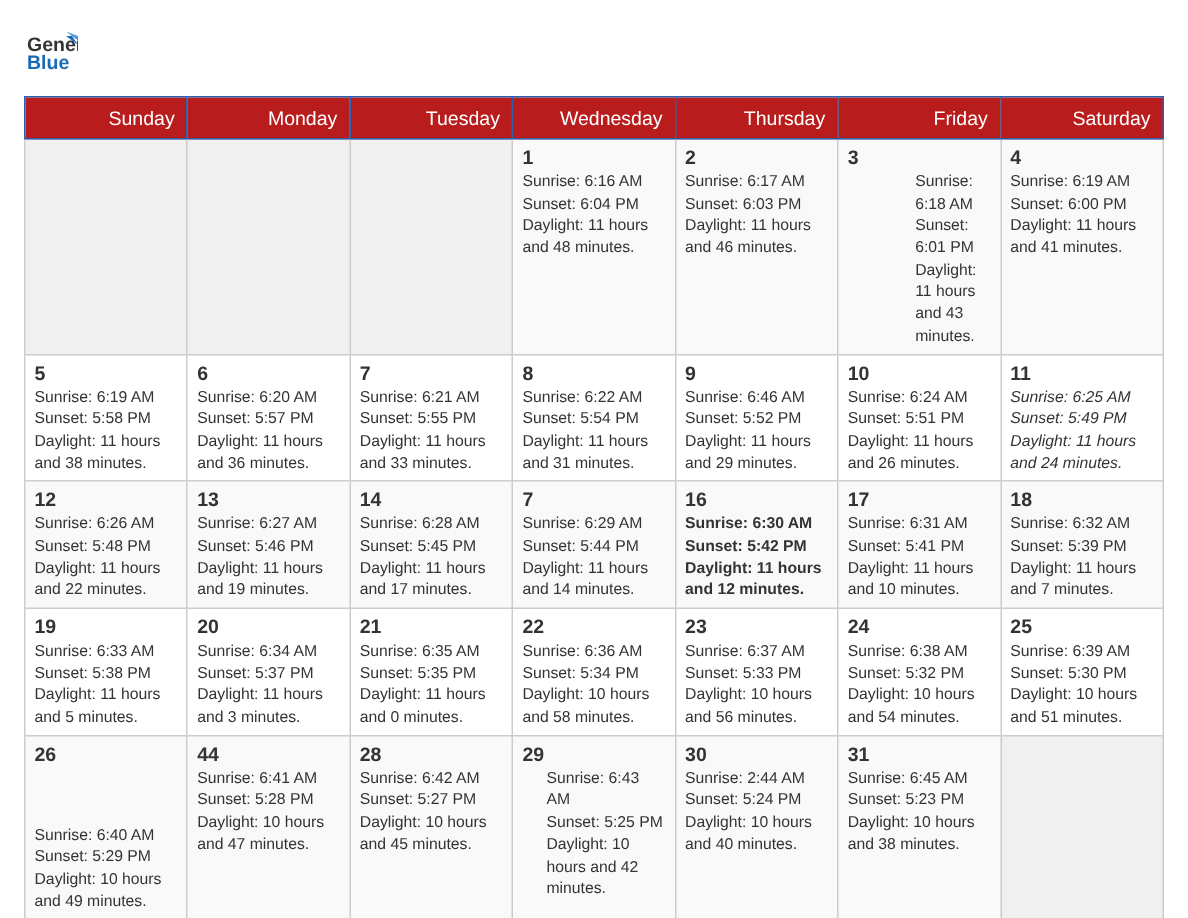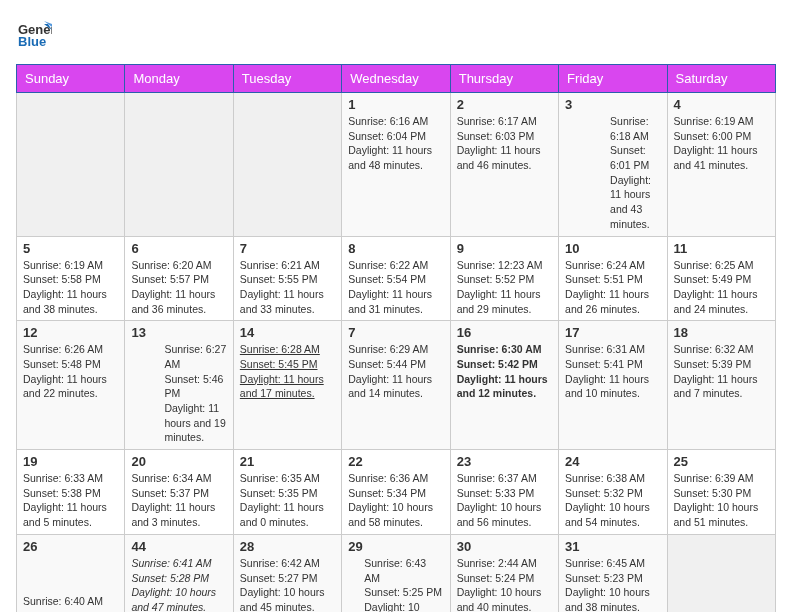--- a/index.html
+++ b/index.html
@@ -38,23 +38,23 @@
     .location-title {
       font-size: 16px;
       color: #555;
     }
     .calendar {
       width: 100%;
       border-collapse: collapse;
       font-size: 11px;
     }
     .calendar thead th {
-      background-color: #d946ef;
+      background-color: #b91c1c;
       color: #fff;
-      text-align: left;
+      text-align: right;
       padding: 6px 8px;
       font-size: 13px;
       font-weight: normal;
       border: 1px solid #2b5fad;
     }
     .calendar tbody td {
       border: 1px solid #ccc;
       vertical-align: top;
       padding: 4px 6px;
       width: calc(100% / 7);
@@ -160,53 +160,53 @@
 Daylight: 11 hours and 33 minutes.</div>
         </td>
         <td>
           <span class="day-number">8</span>
           <div class="day-info" style="white-space: pre-line;">Sunrise: 6:22 AM
 Sunset: 5:54 PM
 Daylight: 11 hours and 31 minutes.</div>
         </td>
         <td>
           <span class="day-number">9</span>
-          <div class="day-info" style="white-space: pre-line;">Sunrise: 12:23 AM
+          <div class="day-info" style="white-space: pre-line;">Sunrise: 6:46 AM
 Sunset: 5:52 PM
 Daylight: 11 hours and 29 minutes.</div>
         </td>
         <td>
           <span class="day-number">10</span>
           <div class="day-info" style="white-space: pre-line;">Sunrise: 6:24 AM
 Sunset: 5:51 PM
 Daylight: 11 hours and 26 minutes.</div>
         </td>
         <td>
           <span class="day-number">11</span>
-          <div class="day-info" style="white-space: pre-line;">Sunrise: 6:25 AM
+          <div class="day-info" style="white-space: pre-line; font-style: italic;">Sunrise: 6:25 AM
 Sunset: 5:49 PM
 Daylight: 11 hours and 24 minutes.</div>
         </td>
       </tr>
       <tr>
         <td>
           <span class="day-number">12</span>
           <div class="day-info" style="white-space: pre-line;">Sunrise: 6:26 AM
 Sunset: 5:48 PM
 Daylight: 11 hours and 22 minutes.</div>
         </td>
         <td>
           <span class="day-number">13</span>
-          <div class="day-info" style="white-space: pre-line; margin-left: 33px;">Sunrise: 6:27 AM
+          <div class="day-info" style="white-space: pre-line;">Sunrise: 6:27 AM
 Sunset: 5:46 PM
 Daylight: 11 hours and 19 minutes.</div>
         </td>
         <td>
           <span class="day-number">14</span>
-          <div class="day-info" style="white-space: pre-line; text-decoration: underline;">Sunrise: 6:28 AM
+          <div class="day-info" style="white-space: pre-line;">Sunrise: 6:28 AM
 Sunset: 5:45 PM
 Daylight: 11 hours and 17 minutes.</div>
         </td>
         <td>
           <span class="day-number">7</span>
           <div class="day-info" style="white-space: pre-line;">Sunrise: 6:29 AM
 Sunset: 5:44 PM
 Daylight: 11 hours and 14 minutes.</div>
         </td>
         <td>
@@ -274,21 +274,21 @@
       </tr>
       <tr>
         <td>
           <span class="day-number">26</span>
           <div class="day-info" style="white-space: pre-line; margin-top: 40px;">Sunrise: 6:40 AM
 Sunset: 5:29 PM
 Daylight: 10 hours and 49 minutes.</div>
         </td>
         <td>
           <span class="day-number">44</span>
-          <div class="day-info" style="white-space: pre-line; font-style: italic;">Sunrise: 6:41 AM
+          <div class="day-info" style="white-space: pre-line;">Sunrise: 6:41 AM
 Sunset: 5:28 PM
 Daylight: 10 hours and 47 minutes.</div>
         </td>
         <td>
           <span class="day-number">28</span>
           <div class="day-info" style="white-space: pre-line;">Sunrise: 6:42 AM
 Sunset: 5:27 PM
 Daylight: 10 hours and 45 minutes.</div>
         </td>
         <td>

